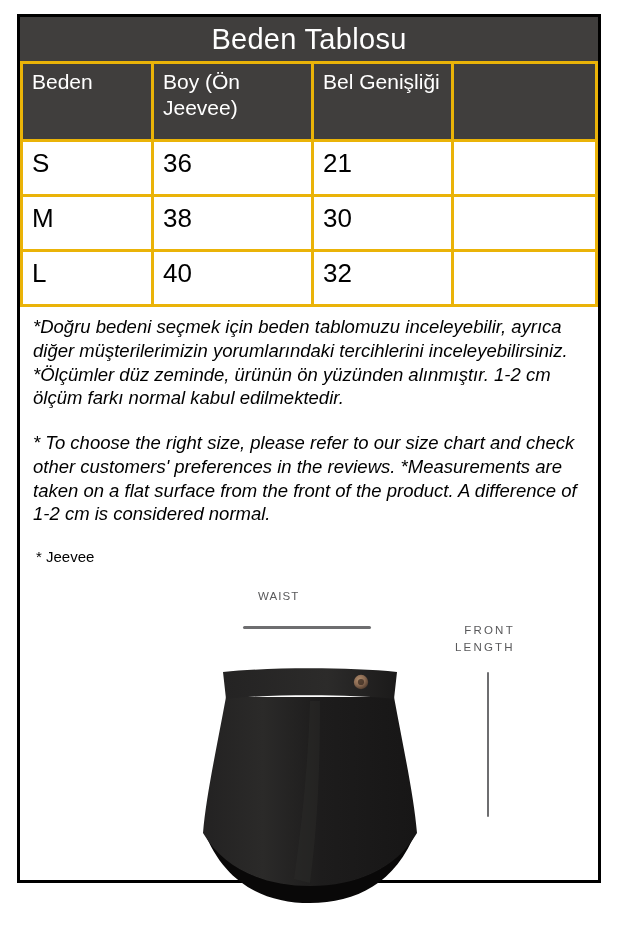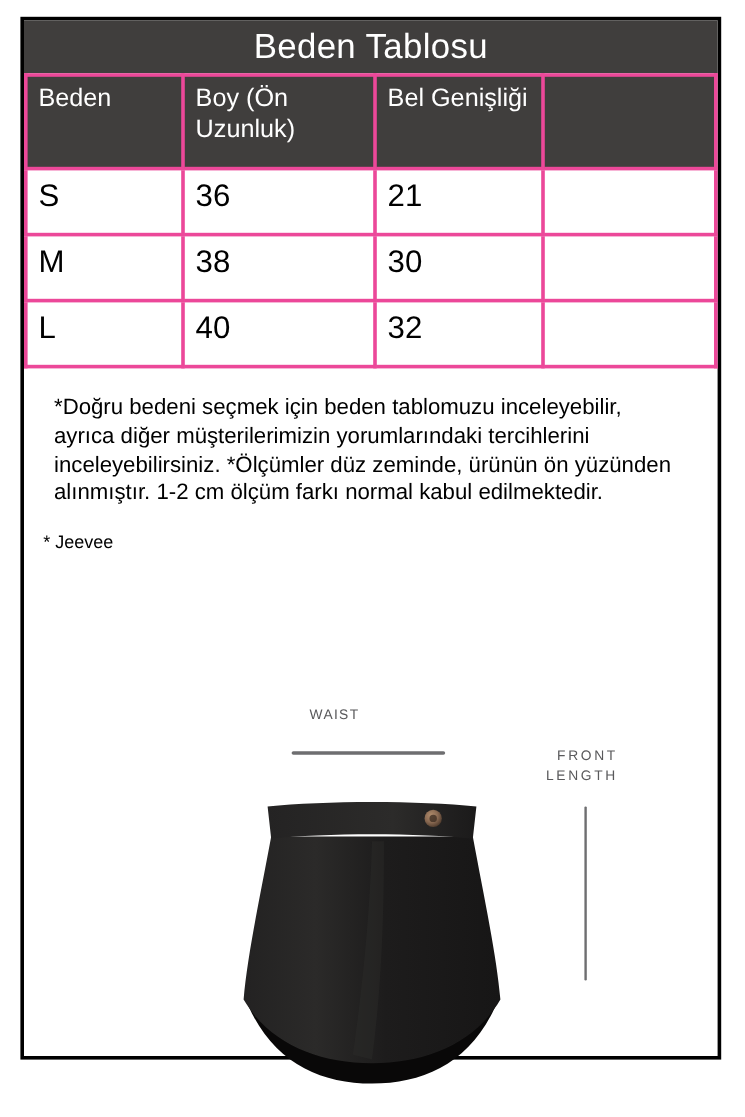--- a/index.html
+++ b/index.html
@@ -47,21 +47,21 @@
     border-collapse: collapse;
     table-layout: fixed;
   }
   table.size-table col.c1 { width: 131px; }
   table.size-table col.c2 { width: 160px; }
   table.size-table col.c3 { width: 140px; }
   table.size-table col.c4 { width: auto; }
 
   table.size-table th,
   table.size-table td {
-    border: 3px solid #ec4899;
+    border: 3px solid #eab308;
     vertical-align: top;
     text-align: left;
     padding: 5px 9px 6px 9px;
     box-sizing: border-box;
   }
   table.size-table thead th {
     background: #403e3d;
     color: #ffffff;
     font-size: 21px;
     font-weight: normal;
@@ -77,22 +77,23 @@
     padding-top: 8px;
   }
 
   
   .notes {
     padding: 8px 13px 0 13px;
   }
   .note-par {
     font-size: 18.5px;
     line-height: 1.285;
-    margin: 12px;
-    color: #000000;
+    margin: 0;
+    color: #000000;
+    font-style: italic;
   }
   .note-par.tr { }
   .note-par.en { margin-top: 21px; }
 
   .brand {
     font-size: 15px;
     margin: 22px 0 0 3px;
     color: #000000;
   }
 
@@ -155,21 +156,21 @@
   <table class="size-table">
     <colgroup>
       <col class="c1">
         <col class="c2">
         <col class="c3">
         <col class="c4">
     </colgroup>
     <thead>
       <tr>
         <th>Beden</th>
-        <th>Boy (Ön Uzunluk)</th>
+        <th>Boy (Ön Jeevee)</th>
         <th>Bel Genişliği</th>
         <th></th>
       </tr>
     </thead>
     <tbody>
       <tr>
         <td>S</td>
         <td>36</td>
         <td>21</td>
         <td></td>
@@ -185,20 +186,22 @@
         <td>40</td>
         <td>32</td>
         <td></td>
       </tr>
     </tbody>
   </table>
 
   <div class="notes">
     <p class="note-par tr">*Doğru bedeni seçmek için beden tablomuzu inceleyebilir, ayrıca diğer müşterilerimizin yorumlarındaki tercihlerini inceleyebilirsiniz.
 *Ölçümler düz zeminde, ürünün ön yüzünden alınmıştır. 1-2 cm ölçüm farkı normal kabul edilmektedir.</p>
+    <p class="note-par en">* To choose the right size, please refer to our size chart and check other customers' preferences in the reviews.
+*Measurements are taken on a flat surface from the front of the product. A difference of 1-2 cm is considered normal.</p>
     <div class="brand">* Jeevee</div>
   </div>
 
 </div>
 
 <div class="waist-label">WAIST</div>
 <div class="waist-line"></div>
 
 <div class="front-label">
   <span>FRONT</span><br>

